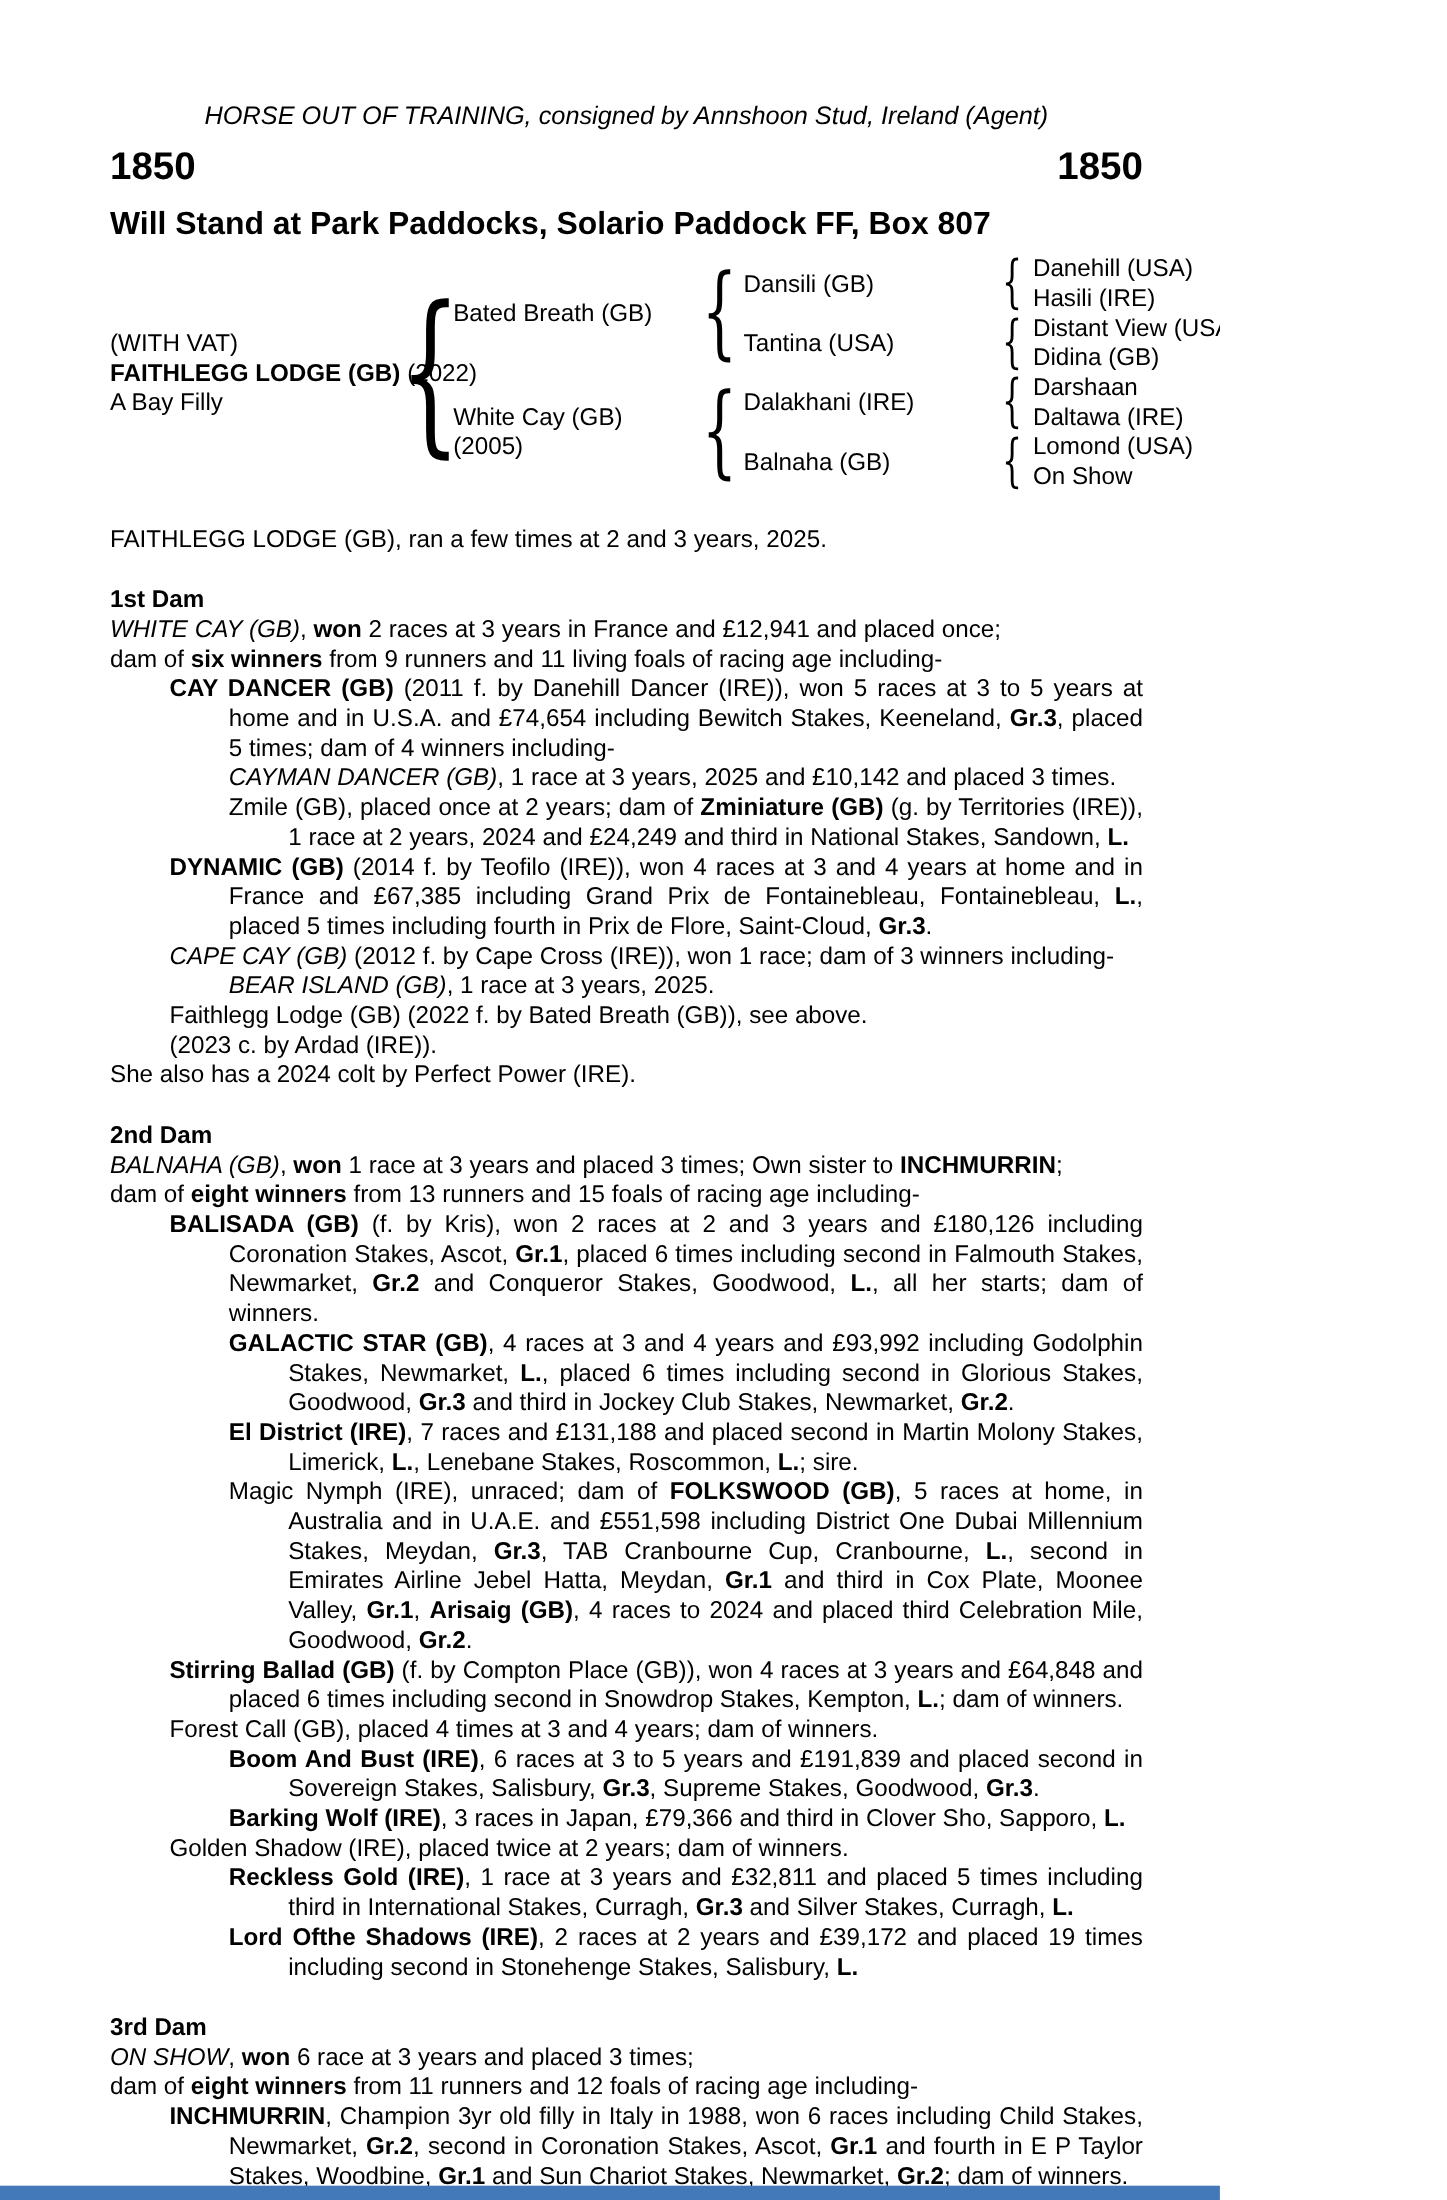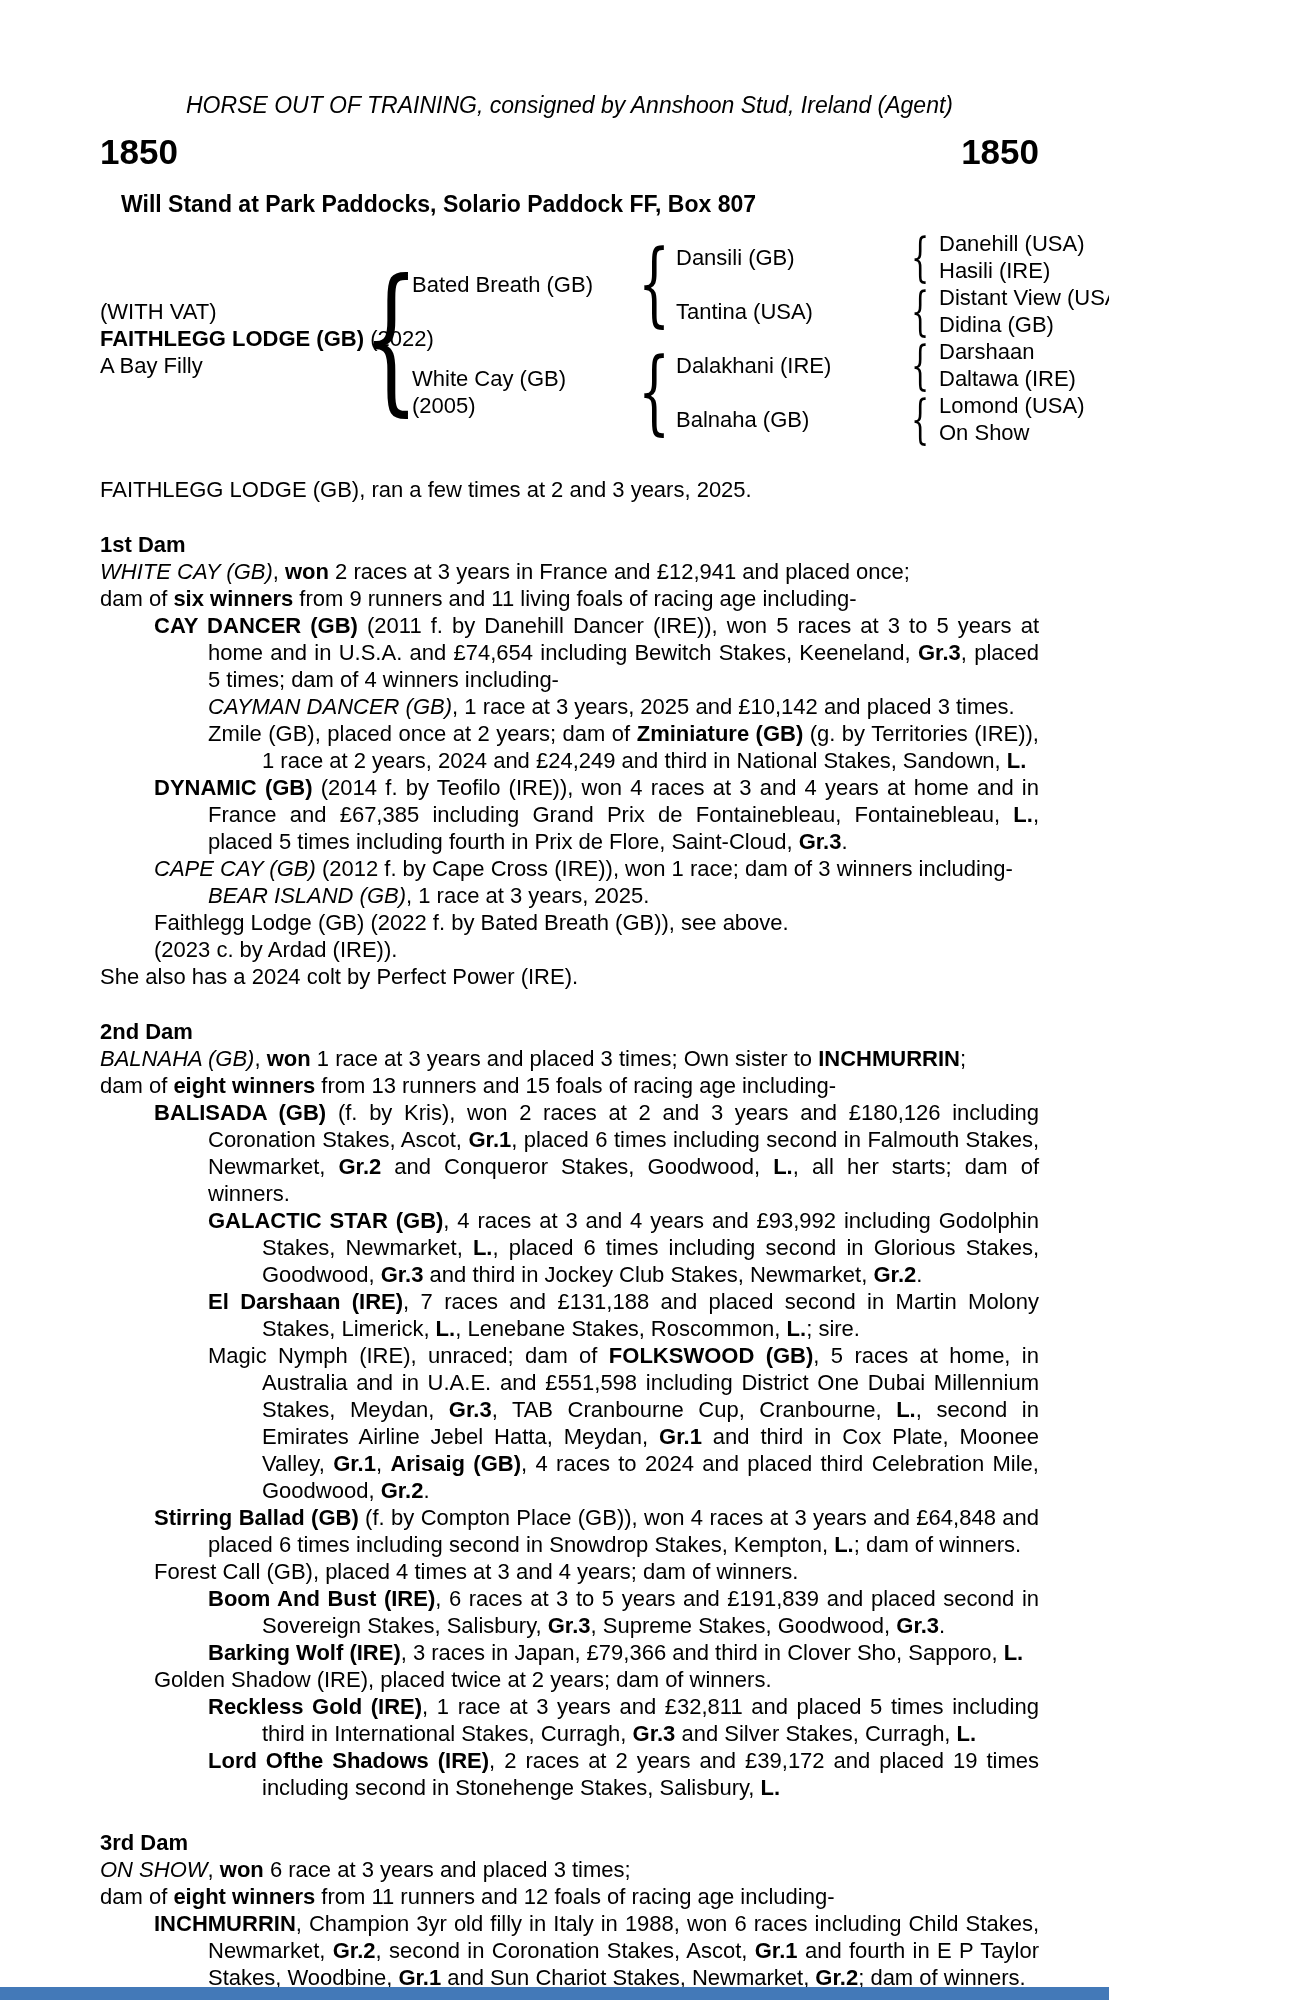--- a/index.html
+++ b/index.html
@@ -24,22 +24,21 @@
     display:flex;
     justify-content:space-between;
     margin-top:6px;
     font-size:35px;
     line-height:54px;
     font-weight:bold;
   }
   .stand-note {
     margin-top:12px;
     font-weight:bold;
-    font-size:23px;
-    margin-left:21px;
+    font-size:29px;
   }
   
   .ped {
     margin-top:12px;
     display:grid;
     grid-template-columns:270px 42px 220px 44px 225px 38px auto;
     grid-auto-rows:27px;
     align-items:center;
   }
   .pcell { white-space:nowrap; }
@@ -140,21 +139,21 @@
       <div class="para ind1"><span class="italic">CAPE CAY (GB)</span><span> (2012 f. by Cape Cross (IRE)), won 1 race; dam of 3 winners including-</span></div>
       <div class="para ind2"><span class="italic">BEAR ISLAND (GB)</span><span>, 1 race at 3 years, 2025.</span></div>
       <div class="para ind1"><span>Faithlegg Lodge (GB) (2022 f. by Bated Breath (GB)), see above.</span></div>
       <div class="para ind1"><span>(2023 c. by Ardad (IRE)).</span></div>
       <div class="para ind0"><span>She also has a 2024 colt by Perfect Power (IRE).</span></div>
       <div class="sec-heading">2nd Dam</div>
       <div class="para ind0"><span class="italic">BALNAHA (GB)</span><span>, </span><span class="bold">won</span><span> 1 race at 3 years and placed 3 times; Own sister to </span><span class="bold">INCHMURRIN</span><span>;</span></div>
       <div class="para ind0"><span>dam of </span><span class="bold">eight winners</span><span> from 13 runners and 15 foals of racing age including-</span></div>
       <div class="para ind1"><span class="bold">BALISADA (GB)</span><span> (f. by Kris), won 2 races at 2 and 3 years and £180,126 including Coronation Stakes, Ascot, </span><span class="bold">Gr.1</span><span>, placed 6 times including second in Falmouth Stakes, Newmarket, </span><span class="bold">Gr.2</span><span> and Conqueror Stakes, Goodwood, </span><span class="bold">L.</span><span>, all her starts; dam of winners.</span></div>
       <div class="para ind2"><span class="bold">GALACTIC STAR (GB)</span><span>, 4 races at 3 and 4 years and £93,992 including Godolphin Stakes, Newmarket, </span><span class="bold">L.</span><span>, placed 6 times including second in Glorious Stakes, Goodwood, </span><span class="bold">Gr.3</span><span> and third in Jockey Club Stakes, Newmarket, </span><span class="bold">Gr.2</span><span>.</span></div>
-      <div class="para ind2"><span class="bold">El Darshaan (IRE)</span><span>, 7 races and £131,188 and placed second in Martin Molony Stakes, Limerick, </span><span class="bold">L.</span><span>, Lenebane Stakes, Roscommon, </span><span class="bold">L.</span><span>; sire.</span></div>
+      <div class="para ind2"><span class="bold">El District (IRE)</span><span>, 7 races and £131,188 and placed second in Martin Molony Stakes, Limerick, </span><span class="bold">L.</span><span>, Lenebane Stakes, Roscommon, </span><span class="bold">L.</span><span>; sire.</span></div>
       <div class="para ind2"><span>Magic Nymph (IRE), unraced; dam of </span><span class="bold">FOLKSWOOD (GB)</span><span>, 5 races at home, in Australia and in U.A.E. and £551,598 including District One Dubai Millennium Stakes, Meydan, </span><span class="bold">Gr.3</span><span>, TAB Cranbourne Cup, Cranbourne, </span><span class="bold">L.</span><span>, second in Emirates Airline Jebel Hatta, Meydan, </span><span class="bold">Gr.1</span><span> and third in Cox Plate, Moonee Valley, </span><span class="bold">Gr.1</span><span>, </span><span class="bold">Arisaig (GB)</span><span>, 4 races to 2024 and placed third Celebration Mile, Goodwood, </span><span class="bold">Gr.2</span><span>.</span></div>
       <div class="para ind1"><span class="bold">Stirring Ballad (GB)</span><span> (f. by Compton Place (GB)), won 4 races at 3 years and £64,848 and placed 6 times including second in Snowdrop Stakes, Kempton, </span><span class="bold">L.</span><span>; dam of winners.</span></div>
       <div class="para ind1"><span>Forest Call (GB), placed 4 times at 3 and 4 years; dam of winners.</span></div>
       <div class="para ind2"><span class="bold">Boom And Bust (IRE)</span><span>, 6 races at 3 to 5 years and £191,839 and placed second in Sovereign Stakes, Salisbury, </span><span class="bold">Gr.3</span><span>, Supreme Stakes, Goodwood, </span><span class="bold">Gr.3</span><span>.</span></div>
       <div class="para ind2"><span class="bold">Barking Wolf (IRE)</span><span>, 3 races in Japan, £79,366 and third in Clover Sho, Sapporo, </span><span class="bold">L.</span></div>
       <div class="para ind1"><span>Golden Shadow (IRE), placed twice at 2 years; dam of winners.</span></div>
       <div class="para ind2"><span class="bold">Reckless Gold (IRE)</span><span>, 1 race at 3 years and £32,811 and placed 5 times including third in International Stakes, Curragh, </span><span class="bold">Gr.3</span><span> and Silver Stakes, Curragh, </span><span class="bold">L.</span></div>
       <div class="para ind2"><span class="bold">Lord Ofthe Shadows (IRE)</span><span>, 2 races at 2 years and £39,172 and placed 19 times including second in Stonehenge Stakes, Salisbury, </span><span class="bold">L.</span></div>
       <div class="sec-heading">3rd Dam</div>
       <div class="para ind0"><span class="italic">ON SHOW</span><span>, </span><span class="bold">won</span><span> 6 race at 3 years and placed 3 times;</span></div>

